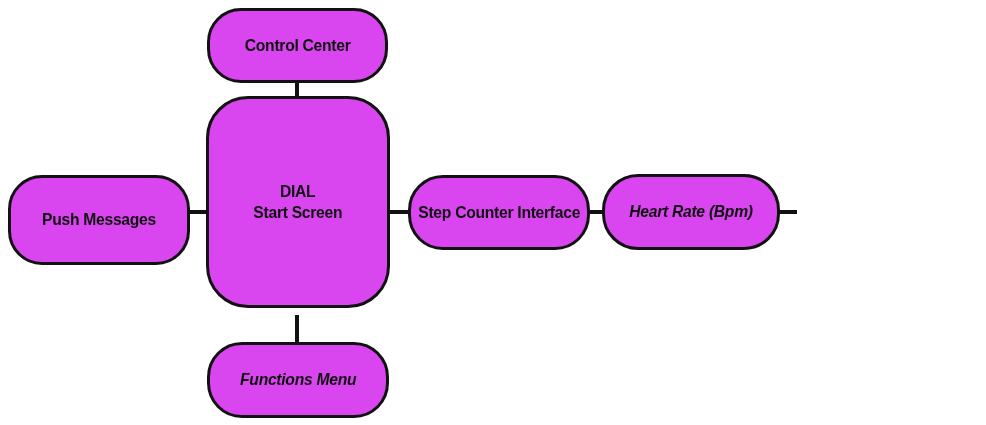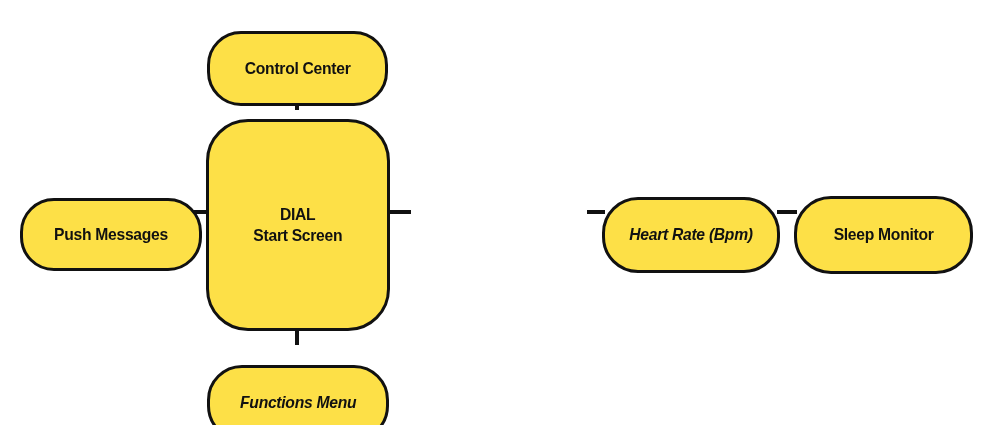--- a/index.html
+++ b/index.html
@@ -11,49 +11,48 @@
     position: relative;
     width: 986px;
     height: 425px;
     background: #ffffff;
     overflow: hidden;
     font-family: "Liberation Sans", sans-serif;
   }
   .node {
     position: absolute;
     box-sizing: border-box;
-    background: #fde047;
+    background: #d946ef;
     border: 3.5px solid #111111;
     display: flex;
     flex-direction: column;
     align-items: center;
     justify-content: center;
     text-align: center;
     z-index: 2;
-    margin-top: 23px;
   }
   .node .label {
     font-weight: bold;
     font-size: 16.5px;
     line-height: 1.3;
     color: #111111;
     letter-spacing: -0.3px;
     transform: scaleX(0.95);
     white-space: nowrap;
   }
   .connector {
     position: absolute;
     background: #111111;
     z-index: 1;
   }
 
   
   #node-control-center   { left: 207px; top: 8px;   width: 181px; height: 75px;  border-radius: 34px; }
   #node-dial-start       { left: 206px; top: 96px; width: 184px; height: 212px; border-radius: 42px; }
-  #node-push-messages    { left: 20px;   top: 175px; width: 182px; height: 73px;  border-radius: 34px; text-align: right; }
+  #node-push-messages    { left: 8px;   top: 175px; width: 182px; height: 90px;  border-radius: 34px; text-align: right; }
   #node-step-counter     { left: 408px; top: 175px; width: 182px; height: 75px;  border-radius: 35px; }
   #node-heart-rate       { left: 602px; top: 174px; width: 178px; height: 76px;  border-radius: 36px; font-style: italic; }
   #node-sleep-monitor    { left: 794px; top: 173px; width: 179px; height: 78px;  border-radius: 37px; }
   #node-functions-menu   { left: 207px; top: 342px; width: 182px; height: 76px;  border-radius: 35px; font-style: italic; }
 
   
   #conn-control-dial     { left: 295px; top: 80px;  width: 4px;  height: 30px; }
   #conn-dial-functions   { left: 295px; top: 315px; width: 4px;  height: 30px; }
   #conn-push-dial        { left: 183px; top: 210px; width: 27px; height: 4px; }
   #conn-dial-step        { left: 387px; top: 210px; width: 24px; height: 4px; }
@@ -78,26 +77,26 @@
 
   <div class="node" id="node-dial-start">
     <span class="label">DIAL</span>
     <span class="label">Start Screen</span>
   </div>
 
   <div class="node" id="node-push-messages">
     <span class="label">Push Messages</span>
   </div>
 
+  <div class="node" id="node-step-counter">
+    <span class="label">Step Counter Interface</span>
+  </div>
 
   <div class="node" id="node-heart-rate">
     <span class="label">Heart Rate (Bpm)</span>
   </div>
 
-  <div class="node" id="node-sleep-monitor">
-    <span class="label">Sleep Monitor</span>
-  </div>
 
   <div class="node" id="node-functions-menu">
     <span class="label">Functions Menu</span>
   </div>
 
 </div>
 
 </body></html>

